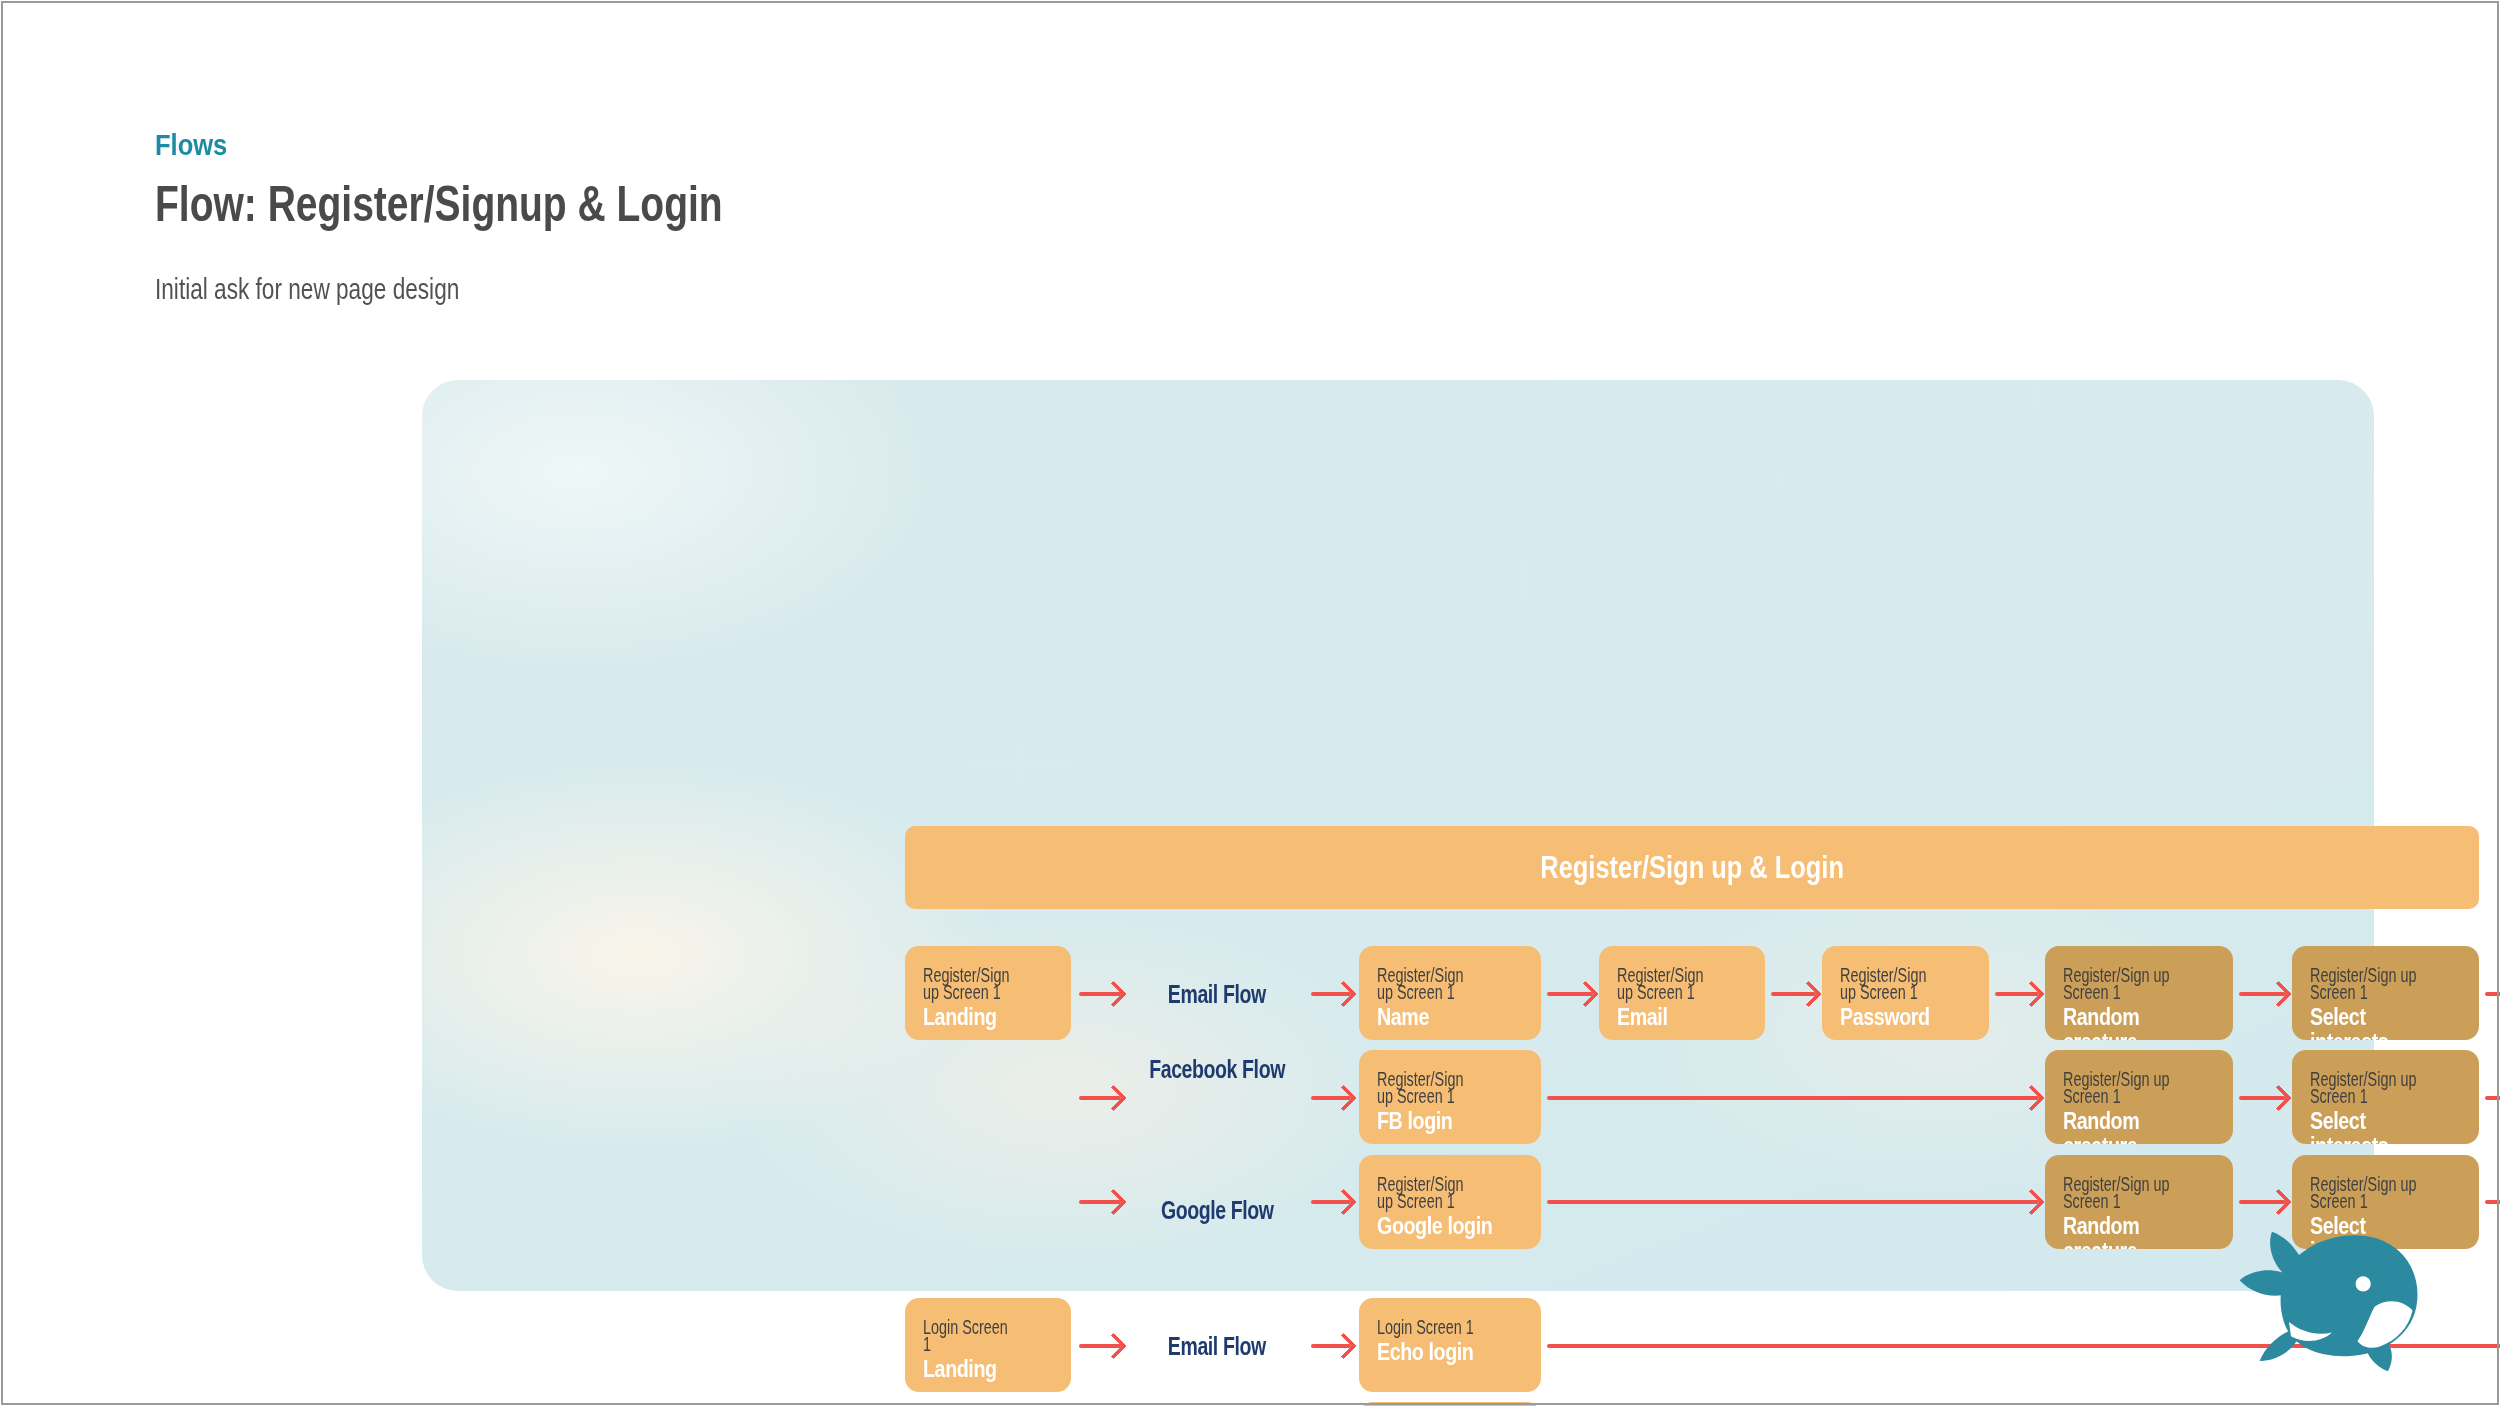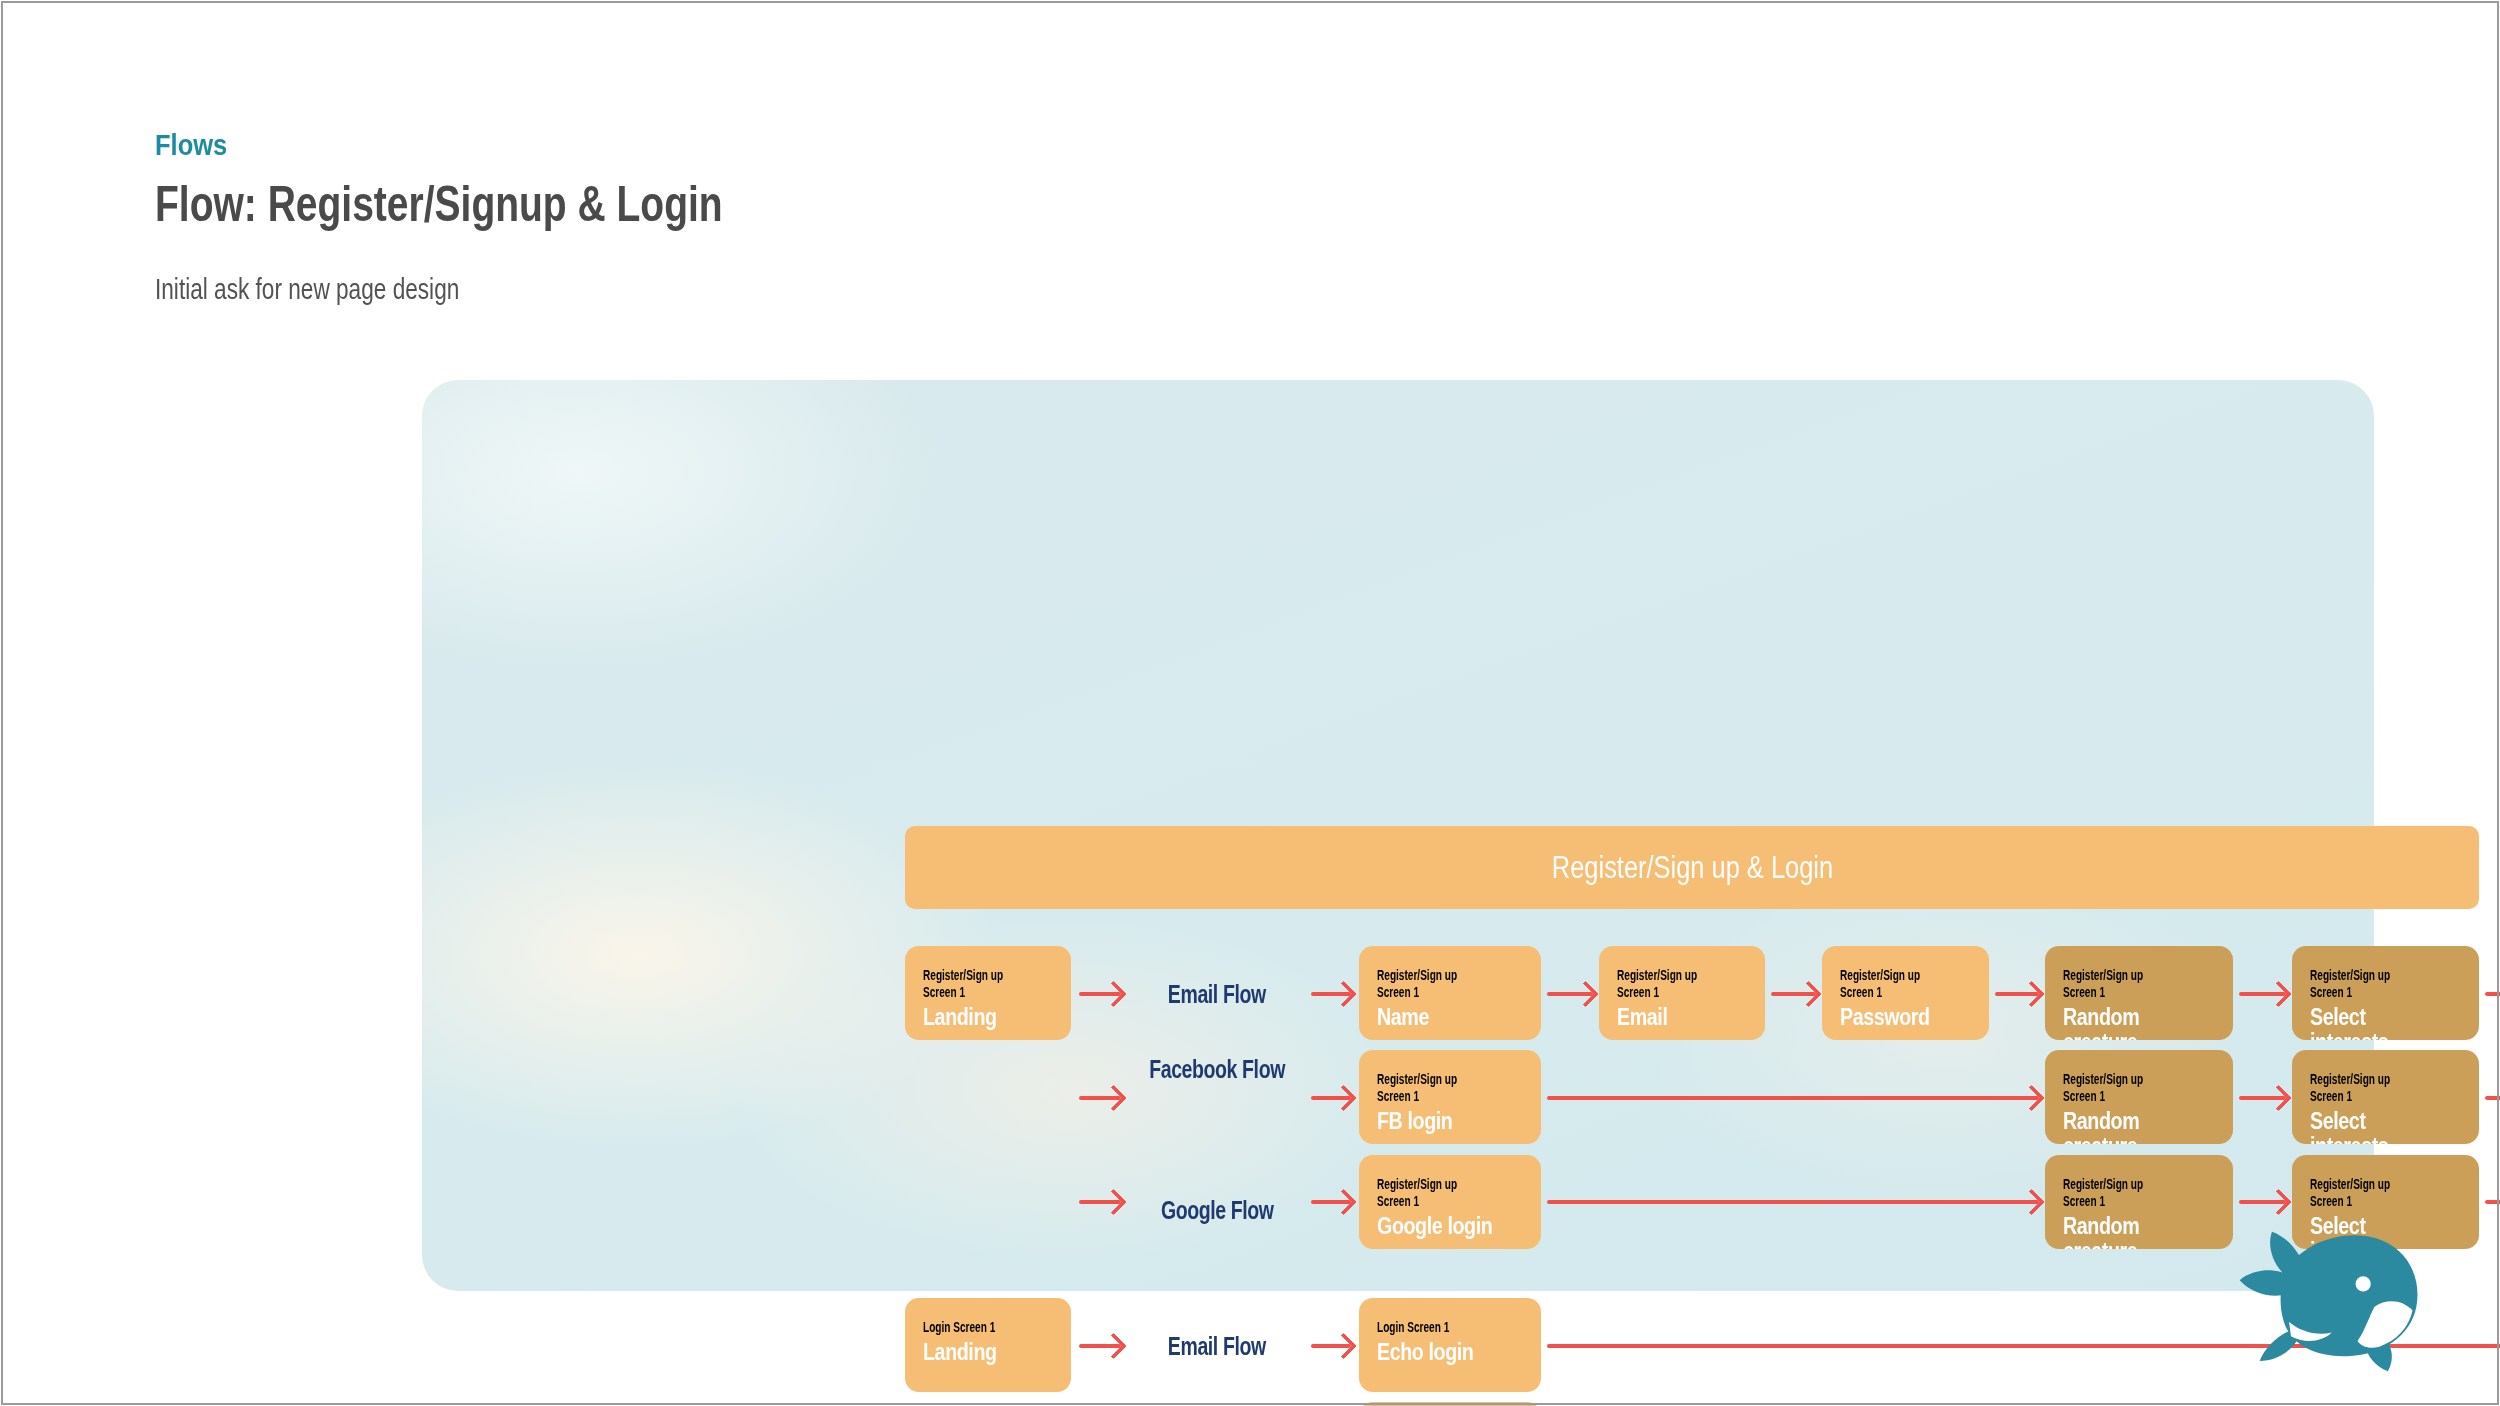--- a/index.html
+++ b/index.html
@@ -29,28 +29,28 @@
       radial-gradient(ellipse 520px 290px at 8% 10%, rgba(243,249,249,0.85), rgba(243,249,249,0) 70%),
       radial-gradient(ellipse 500px 270px at 11% 63%, rgba(251,245,234,0.95), rgba(251,245,234,0) 72%),
       radial-gradient(ellipse 460px 240px at 33% 78%, rgba(250,240,228,0.6), rgba(250,240,228,0) 72%),
       radial-gradient(ellipse 420px 230px at 78% 72%, rgba(249,241,231,0.4), rgba(249,241,231,0) 72%),
       linear-gradient(160deg, #d8e9ec 0%, #d7ebee 55%, #d3e9ed 100%);
   }
 
   
   .banner { position:absolute; left:483px; top:446px; width:1574px; height:83px; border-radius:10px;
             background:var(--accent-orange); display:flex; align-items:center; justify-content:center; }
-  .banner-text { color:#ffffff; font-size:31px; font-weight:400; }
+  .banner-text { color:#ffffff; font-size:31px; font-weight:700; }
   .banner-text .cond-c { transform:scaleX(0.82); }
 
   
   .box { position:absolute; height:94px; border-radius:14px; padding:21px 18px 0; overflow:hidden; }
   .k-orange { background:var(--accent-orange); }
   .k-tan    { background:var(--accent-tan); }
-  .box-label { color:#000000; font-size:14px; font-weight:700; line-height:17px; }
+  .box-label { color:#404040; font-size:20px; font-weight:400; line-height:17px; }
   .box-label .cond { transform:scaleX(0.72); }
   .box-title { color:#ffffff; font-size:24px; font-weight:700; line-height:25px; margin-top:3px; }
   .box-title .cond { transform:scaleX(0.82); letter-spacing:-0.5px; }
 
   
   .flow-label { position:absolute; left:700px; width:190px; height:42px; line-height:42px;
                 text-align:center; color:var(--flow-navy); font-size:25px; font-weight:700; }
   .flow-label .cond-c { transform:scaleX(0.78); letter-spacing:-0.5px; }
 
   

